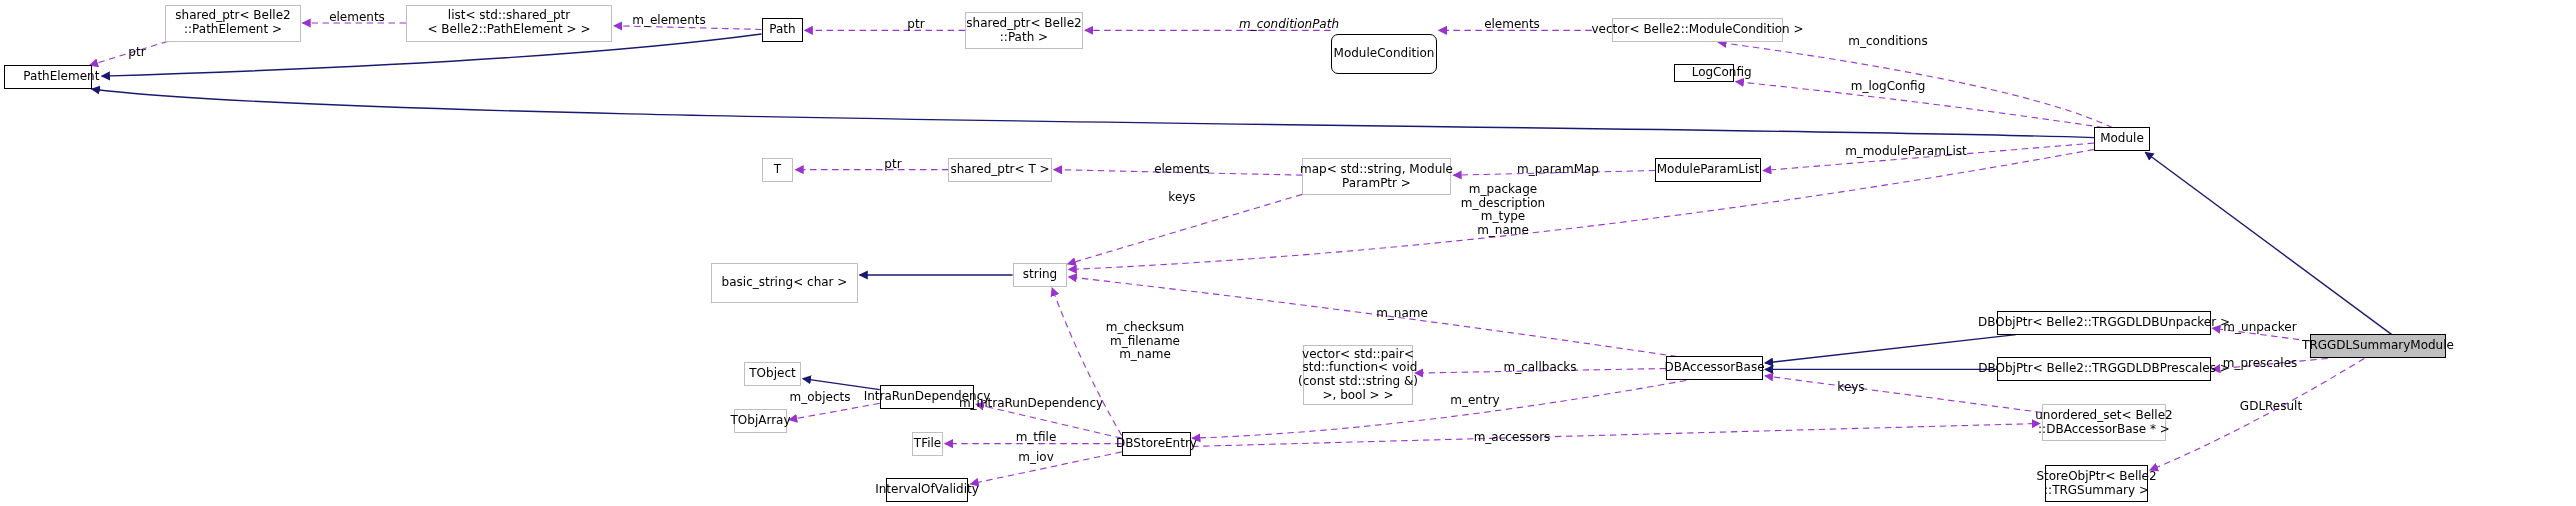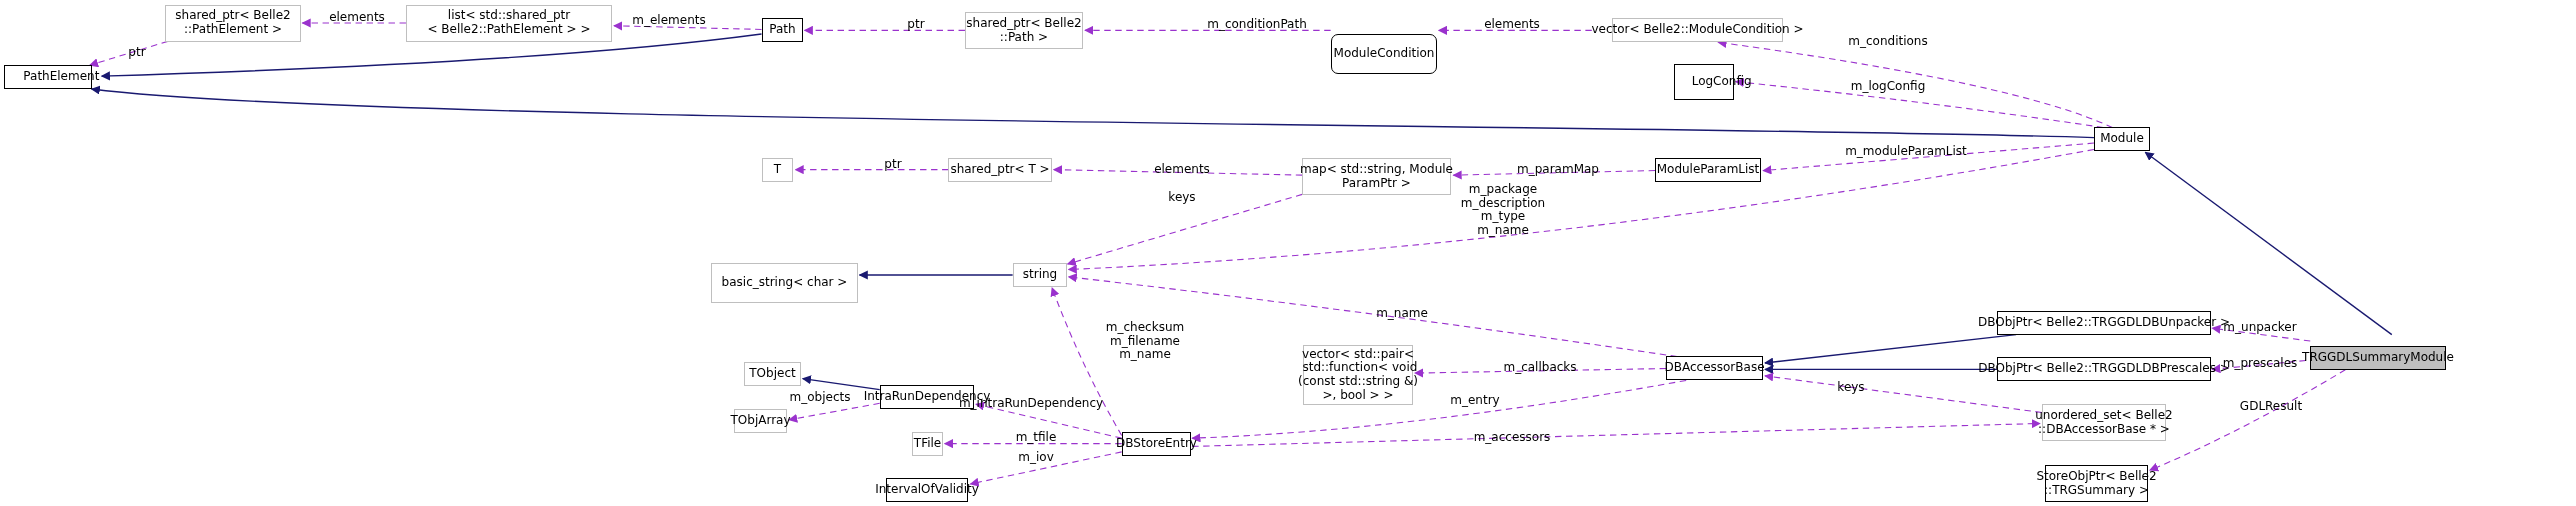--- a/index.html
+++ b/index.html
@@ -68,31 +68,31 @@
       <div class="node solid" style="left: 3.7px; top: 65px; width: 88px; height: 24px; padding-left: 31px;">PathElement</div>
       <div class="node grey" style="left: 165px; top: 4.6px; width: 136px; height: 37px;">shared_ptr&lt; Belle2
 ::PathElement &gt;</div>
       <div class="node grey" style="left: 406px; top: 4.6px; width: 206px; height: 37px;">list&lt; std::shared_ptr
 &lt; Belle2::PathElement &gt; &gt;</div>
       <div class="node solid" style="left: 762px; top: 18.3px; width: 41px; height: 24px;">Path</div>
       <div class="node grey" style="left: 965px; top: 12px; width: 118px; height: 37px;">shared_ptr&lt; Belle2
 ::Path &gt;</div>
       <div class="node solid" style="left: 1331px; top: 34px; width: 106px; height: 40px; border-radius: 7px;">ModuleCondition</div>
       <div class="node grey" style="left: 1592px; top: 18.3px; width: 171px; height: 24px; margin-left: 20px;">vector&lt; Belle2::ModuleCondition &gt;</div>
-      <div class="node solid" style="left: 1674px; top: 64px; width: 60px; height: 36px; padding-left: 39px;">LogConfig</div>
+      <div class="node solid" style="left: 1674px; top: 64px; width: 60px; height: 18px; padding-left: 39px;">LogConfig</div>
       <div class="node solid" style="left: 2094px; top: 127px; width: 56px; height: 24px;">Module</div>
       <div class="node grey" style="left: 762px; top: 158px; width: 31px; height: 24px;">T</div>
       <div class="node grey" style="left: 948px; top: 158px; width: 104px; height: 24px;">shared_ptr&lt; T &gt;</div>
       <div class="node grey" style="left: 1302px; top: 158px; width: 149px; height: 37px;">map&lt; std::string, Module
 ParamPtr &gt;</div>
       <div class="node solid" style="left: 1655px; top: 158px; width: 106px; height: 24px;">ModuleParamList</div>
       <div class="node grey" style="left: 711px; top: 263px; width: 147px; height: 40px;">basic_string&lt; char &gt;</div>
       <div class="node grey" style="left: 1013px; top: 263px; width: 54px; height: 24px;">string</div>
       <div class="node solid" style="left: 1997px; top: 311px; width: 214px; height: 24px;">DBObjPtr&lt; Belle2::TRGGDLDBUnpacker &gt;</div>
-      <div class="node focus" style="left: 2310px; top: 334px; width: 136px; height: 24px; margin-top: 12px;">TRGGDLSummaryModule</div>
+      <div class="node focus" style="left: 2310px; top: 334px; width: 136px; height: 24px;">TRGGDLSummaryModule</div>
       <div class="node solid" style="left: 1997px; top: 357px; width: 214px; height: 24px;">DBObjPtr&lt; Belle2::TRGGDLDBPrescales &gt;</div>
       <div class="node grey" style="left: 744px; top: 362px; width: 57px; height: 24px;">TObject</div>
       <div class="node solid" style="left: 880px; top: 385px; width: 94px; height: 24px;">IntraRunDependency</div>
       <div class="node grey" style="left: 734px; top: 409px; width: 53px; height: 24px;">TObjArray</div>
       <div class="node grey" style="left: 1303px; top: 345px; width: 110px; height: 60px;">vector&lt; std::pair&lt;
  std::function&lt; void
 (const std::string &amp;)
 &gt;, bool &gt; &gt;</div>
       <div class="node solid" style="left: 1666px; top: 356px; width: 97px; height: 24px;">DBAccessorBase</div>
       <div class="node grey" style="left: 2042px; top: 404px; width: 124px; height: 37px;">unordered_set&lt; Belle2
@@ -101,21 +101,21 @@
       <div class="node solid" style="left: 1122px; top: 432px; width: 69px; height: 24px;">DBStoreEntry</div>
       <div class="node solid" style="left: 886px; top: 478px; width: 82px; height: 24px;">IntervalOfValidity</div>
       <div class="node solid" style="left: 2045px; top: 465px; width: 103px; height: 37px;">StoreObjPtr&lt; Belle2
 ::TRGSummary &gt;</div>
     </div>
   <div id="labels-layer">
       <div class="elabel" style="left: 137px; top: 46px;">ptr</div>
       <div class="elabel" style="left: 357px; top: 11px;">elements</div>
       <div class="elabel" style="left: 669px; top: 13.7px;">m_elements</div>
       <div class="elabel" style="left: 916px; top: 18.3px;">ptr</div>
-      <div class="elabel" style="left: 1257px; top: 18.3px;">m_conditionPath</div>
+      <div class="elabel" style="left: 1289px; top: 18.3px; font-style: italic;">m_conditionPath</div>
       <div class="elabel" style="left: 1512px; top: 18.3px;">elements</div>
       <div class="elabel" style="left: 1888px; top: 35px;">m_conditions</div>
       <div class="elabel" style="left: 1888px; top: 80px;">m_logConfig</div>
       <div class="elabel" style="left: 1906px; top: 145px;">m_moduleParamList</div>
       <div class="elabel" style="left: 1503px; top: 183px;">m_package
 m_description
 m_type
 m_name</div>
       <div class="elabel" style="left: 893px; top: 158px;">ptr</div>
       <div class="elabel" style="left: 1182px; top: 163px;">elements</div>

